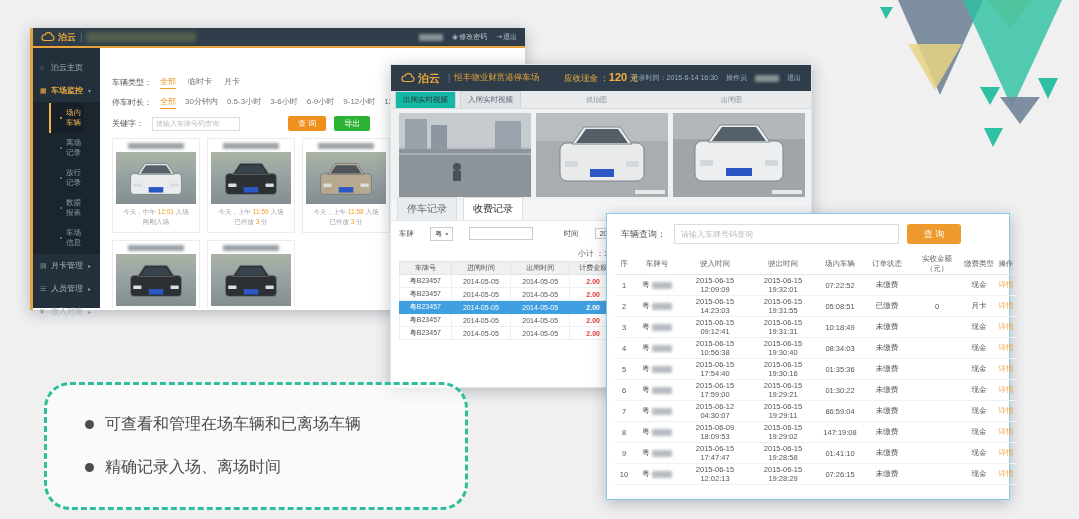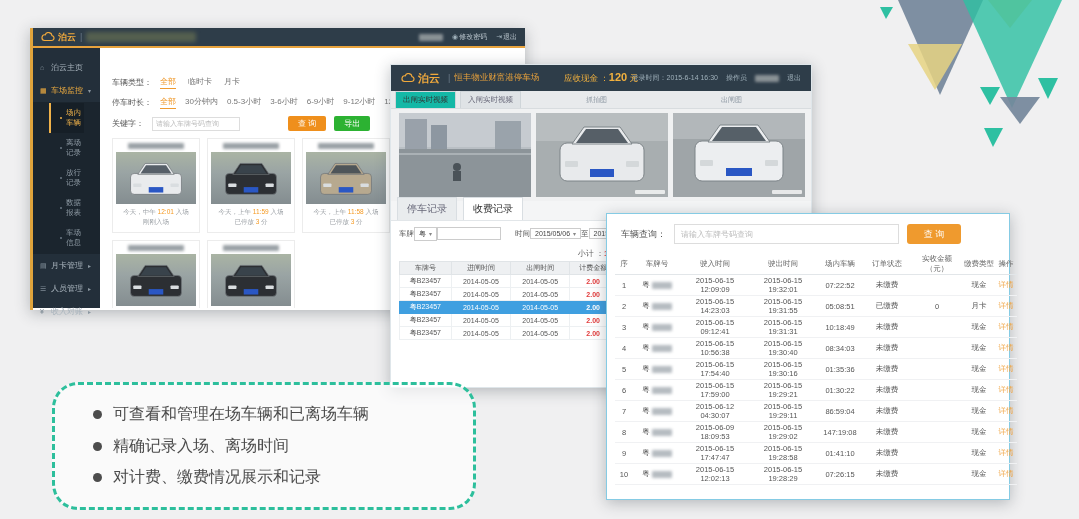--- a/index.html
+++ b/index.html
@@ -18,21 +18,21 @@
   .brand{color:#F0A93C;font-weight:bold;font-size:9px;}
   .bsep{color:#6b7b87;font-size:9px;margin:0 4px;}
   .blur-co{width:110px;height:10px;background:#55604F;border-radius:2px;filter:blur(2px);}
   .mtop-right{margin-left:auto;display:flex;gap:9px;align-items:center;color:#B7C2CA;font-size:7px;}
   .blur-user{width:24px;height:7px;background:#8A9296;border-radius:1px;filter:blur(1.5px);}
   .tico{font-size:7px;color:#9fb0ba;margin-right:1px;}
   .mbody{display:flex;height:260px;}
   .sidebar{width:67px;background:#232F3A;color:#A9B4BD;font-size:8px;padding-top:8px;flex:none;}
   .side-item{display:flex;align-items:center;gap:3px;padding:6px 0 6px 7px;cursor:pointer;}
   .side-item .ico{font-size:7px;width:8px;color:#7d8a94;}
-  .side-item.accent,.side-item.accent .ico{color:#EDAB3F;}
+  .side-item.accent,.side-item.accent .ico{color:#EDAB3F;font-weight:bold;}
   .side-item .caret{font-size:6px;margin-left:2px;color:#8b97a1;}
   .submenu{background:#1B252E;padding:1px 16px;}
   .sub-item{padding:5px 0 5px 17px;font-size:7.5px;color:#8D99A3;position:relative;cursor:pointer;}
   .sub-item::before{content:"";position:absolute;left:11px;top:50%;width:2px;height:2px;border-radius:50%;background:#6b7884;transform:translateY(-50%);}
   .sub-item.active{color:#F0B24A;background:#161F27;border-left:2px solid #F0B24A;padding-left:15px;}
   .sub-item.active::before{background:#F0B24A;left:9px;}
   .mmain{flex:1;background:#fff;padding:8px 6px 0 12px;overflow:hidden;margin-top:20px;}
   .frow{display:flex;align-items:center;gap:8px;font-size:8px;color:#666;margin-bottom:7px;white-space:nowrap;}
   .flabel{color:#555;}
   .fopt{color:#777;cursor:pointer;}
@@ -65,21 +65,21 @@
   .plabel{position:absolute;top:4px;font-size:7px;color:#8a95a0;}
   .plabel.p1{left:195px;}
   .plabel.p2{left:330px;}
   .gphotos{display:flex;gap:5px;padding:4px 8px;background:#F0F1F2;}
   .gphoto{width:132px;height:84px;position:relative;overflow:hidden;flex:none;}
   .gphoto svg{position:absolute;left:0;top:0;width:100%;height:100%;}
   .cam-strip{position:absolute;right:3px;bottom:3px;width:30px;height:4px;background:rgba(255,255,255,.75);border-radius:1px;}
   .rtabs{display:flex;align-items:flex-end;height:20px;border-bottom:1px solid #E2E6E9;background:#F4F5F6;}
   .rtab{font-size:10px;color:#667;padding:4px 9px;background:#E9ECEE;border:1px solid #D9DEE2;border-bottom:none;margin-left:6px;cursor:pointer;}
   .rtab.active{background:#fff;color:#333;}
-  .gfilter{display:flex;align-items:center;font-size:7.5px;color:#555;padding:5px 8px;white-space:nowrap;}
+  .gfilter{display:flex;align-items:center;font-size:7.5px;color:#555;padding:5px 8px;white-space:nowrap;justify-content:space-between;}
   .sel{border:1px solid #ccc;background:#fff;font-size:7px;color:#444;padding:1px 4px;display:inline-flex;align-items:center;gap:3px;cursor:pointer;}
   .sel::after{content:"▾";font-size:6px;color:#888;}
   .g-input{width:64px;height:13px;border:1px solid #ccc;}
   .gsub{width:218px;margin-left:8px;text-align:right;font-size:8px;color:#666;padding:2px 4px 2px 0;}
   .gsub b{color:#E23B3B;}
   .gtable{width:218px;margin-left:8px;border-collapse:collapse;font-size:7px;color:#555;}
   .gtable th{background:#EEF0F2;border:1px solid #E0E4E7;font-weight:normal;color:#555;height:13px;}
   .gtable td{border:1px solid #EDF0F2;text-align:center;height:13px;}
   .gtable .fee{color:#E23B3B;font-weight:bold;}
   .gtable tr.selected td{background:#3F9FE0;color:#fff;border-color:#3F9FE0;}
@@ -91,21 +91,21 @@
   .qlabel{font-size:9px;color:#555;}
   .q-input{width:225px;height:20px;border:1px solid #ddd;font-size:8px;padding:0 6px;color:#333;}
   .qbtn{width:54px;height:20px;background:#EF9A2E;border:none;border-radius:3px;color:#fff;font-size:9px;cursor:pointer;}
   .qtable{width:388px;margin:2px 8px 0;border-collapse:collapse;font-size:7.5px;color:#555;table-layout:fixed;}
   .qtable th{font-weight:normal;color:#666;border-bottom:1px solid #E2E6E9;height:20px;}
   .qtable td{border-bottom:1px solid #F0F1F3;height:21px;text-align:center;overflow:hidden;}
   .pblur{display:inline-block;width:20px;height:7px;background:#B6BCC1;filter:blur(1.5px);vertical-align:middle;margin-left:2px;border-radius:1px;}
   .op-link{color:#F0A13C;cursor:pointer;}
 
   
-  .callout{position:absolute;left:52px;top:382px;width:424px;height:128px;border:3px dashed #2DBF9C;border-radius:26px;background:rgba(255,255,255,.65);z-index:4;display:flex;flex-direction:column;justify-content:space-evenly;padding:8px 16px 8px 38px;}
+  .callout{position:absolute;left:44px;top:382px;width:424px;height:128px;border:3px dashed #2DBF9C;border-radius:26px;background:rgba(255,255,255,.65);z-index:4;display:flex;flex-direction:column;justify-content:space-evenly;padding:8px 16px 8px 38px;}
   .bullet{display:flex;align-items:center;gap:11px;font-size:16px;color:#4C4C4C;}
   .dot{width:9px;height:9px;border-radius:50%;background:#4C4C4C;flex:none;}
 </style>
 </head>
 <body>
 
 <div class="canvas">
 
   <svg class="tri-svg" viewBox="0 0 1079 519">
     <polygon points="898,0 983,0 940,95" fill="#74879B" fill-opacity="0.92"></polygon>
@@ -574,19 +574,15 @@
 
   <div class="callout" id="callout">
       <div class="bullet">
         <span class="dot"></span>
         <span>可查看和管理在场车辆和已离场车辆</span>
       </div>
       <div class="bullet">
         <span class="dot"></span>
         <span>精确记录入场、离场时间</span>
       </div>
-      <div class="bullet">
-        <span class="dot"></span>
-        <span>对计费、缴费情况展示和记录</span>
-      </div>
     </div>
 
 </div>
 
 </body></html>

